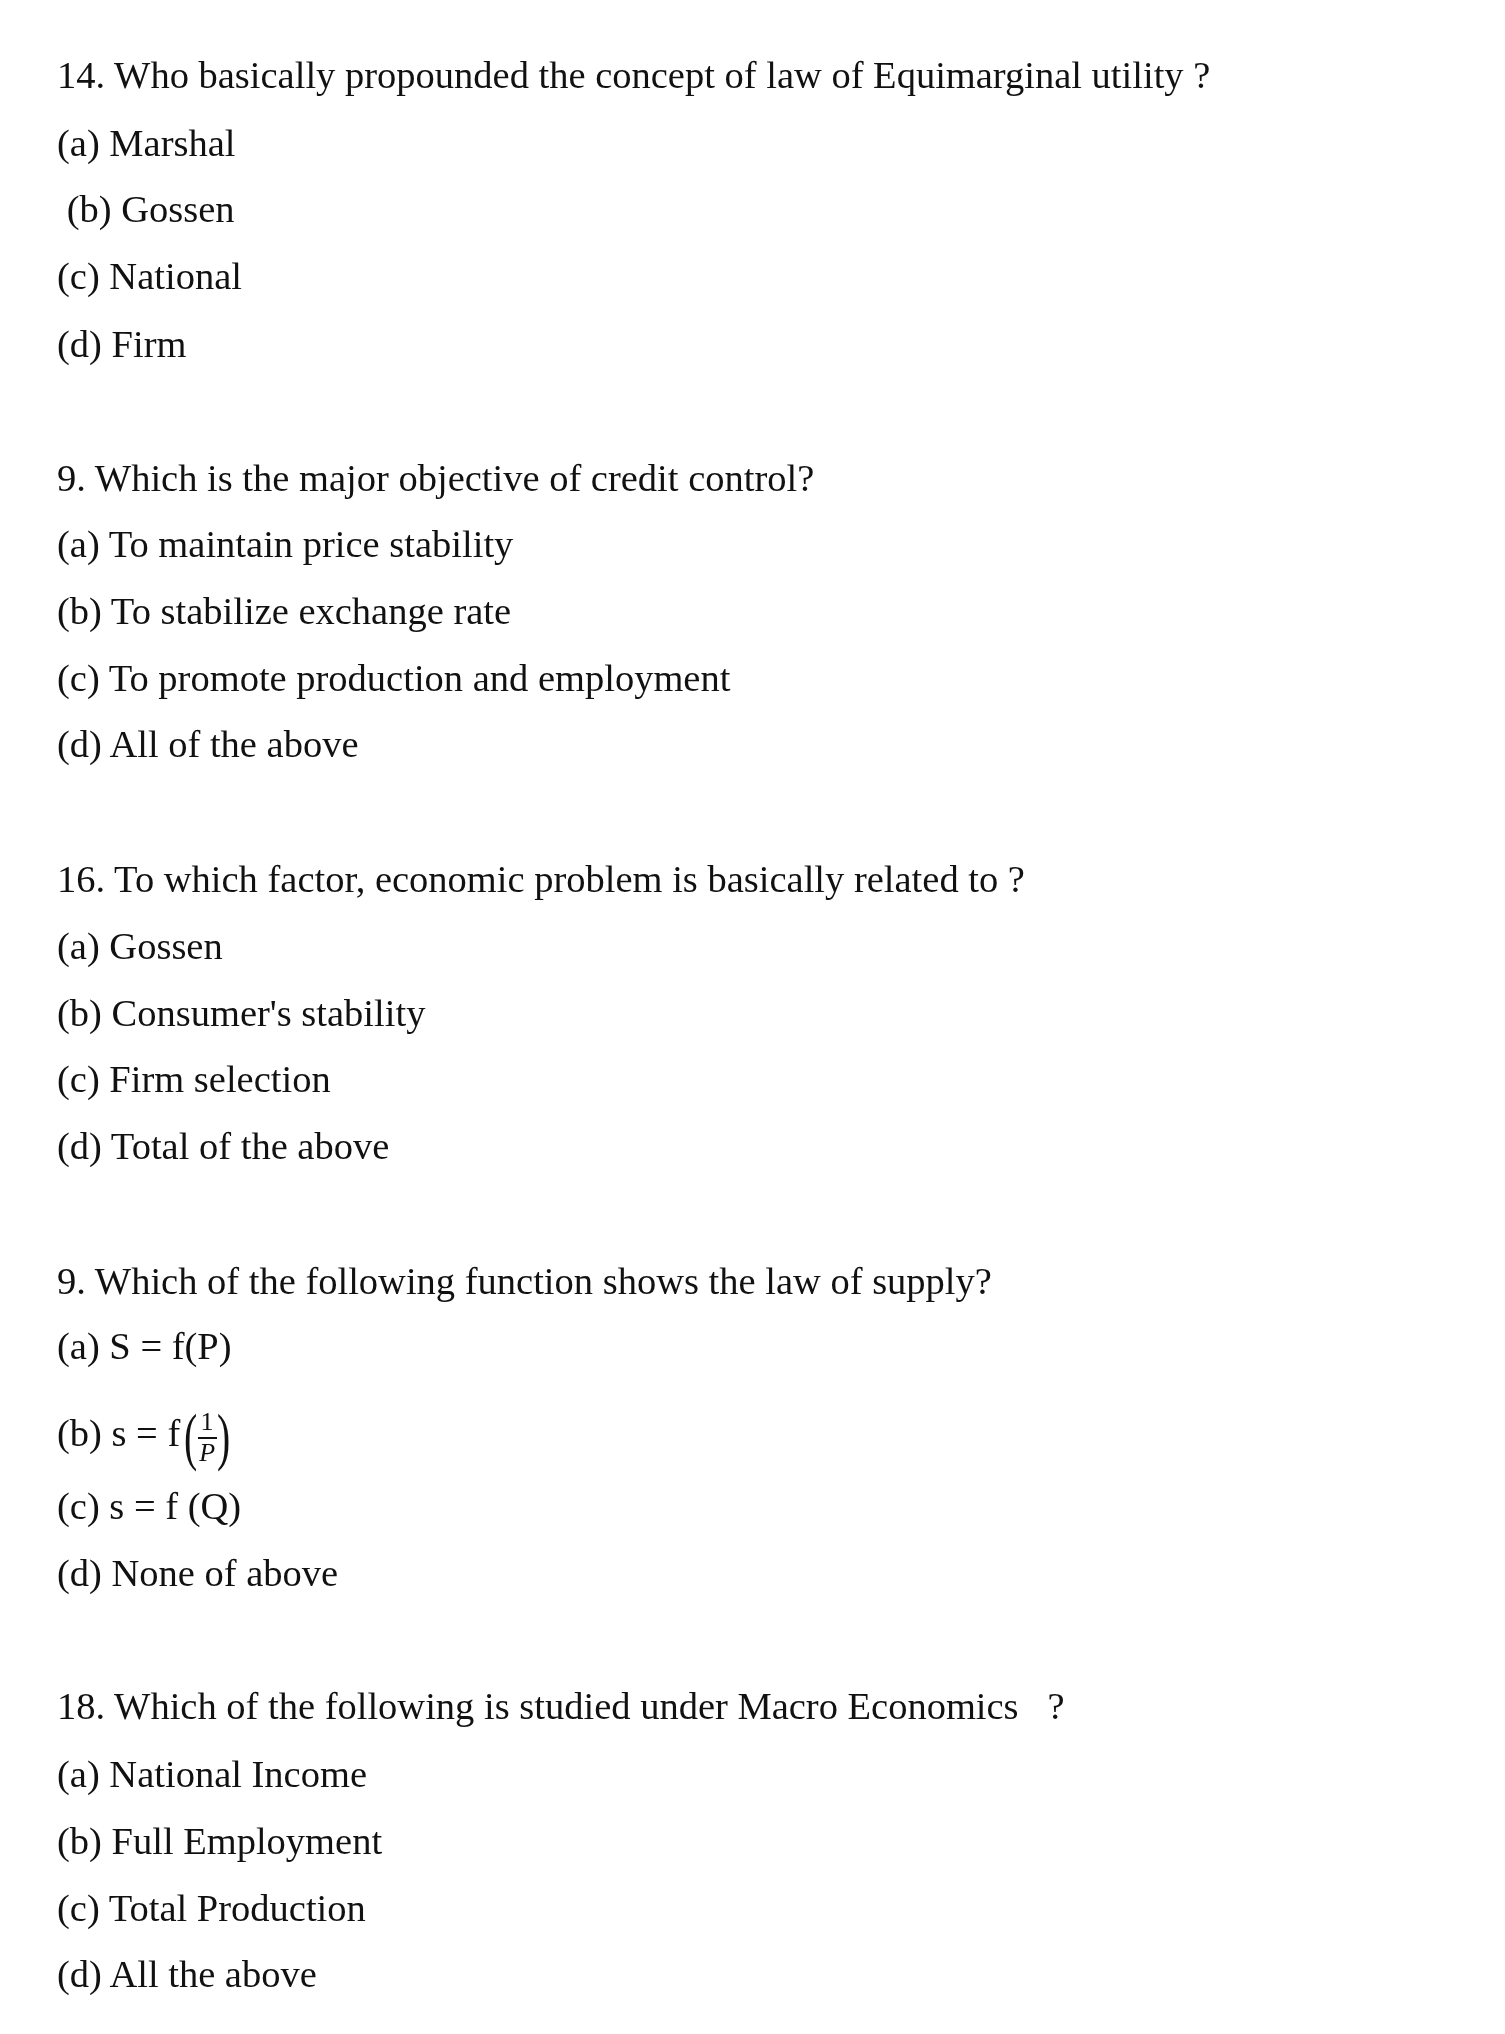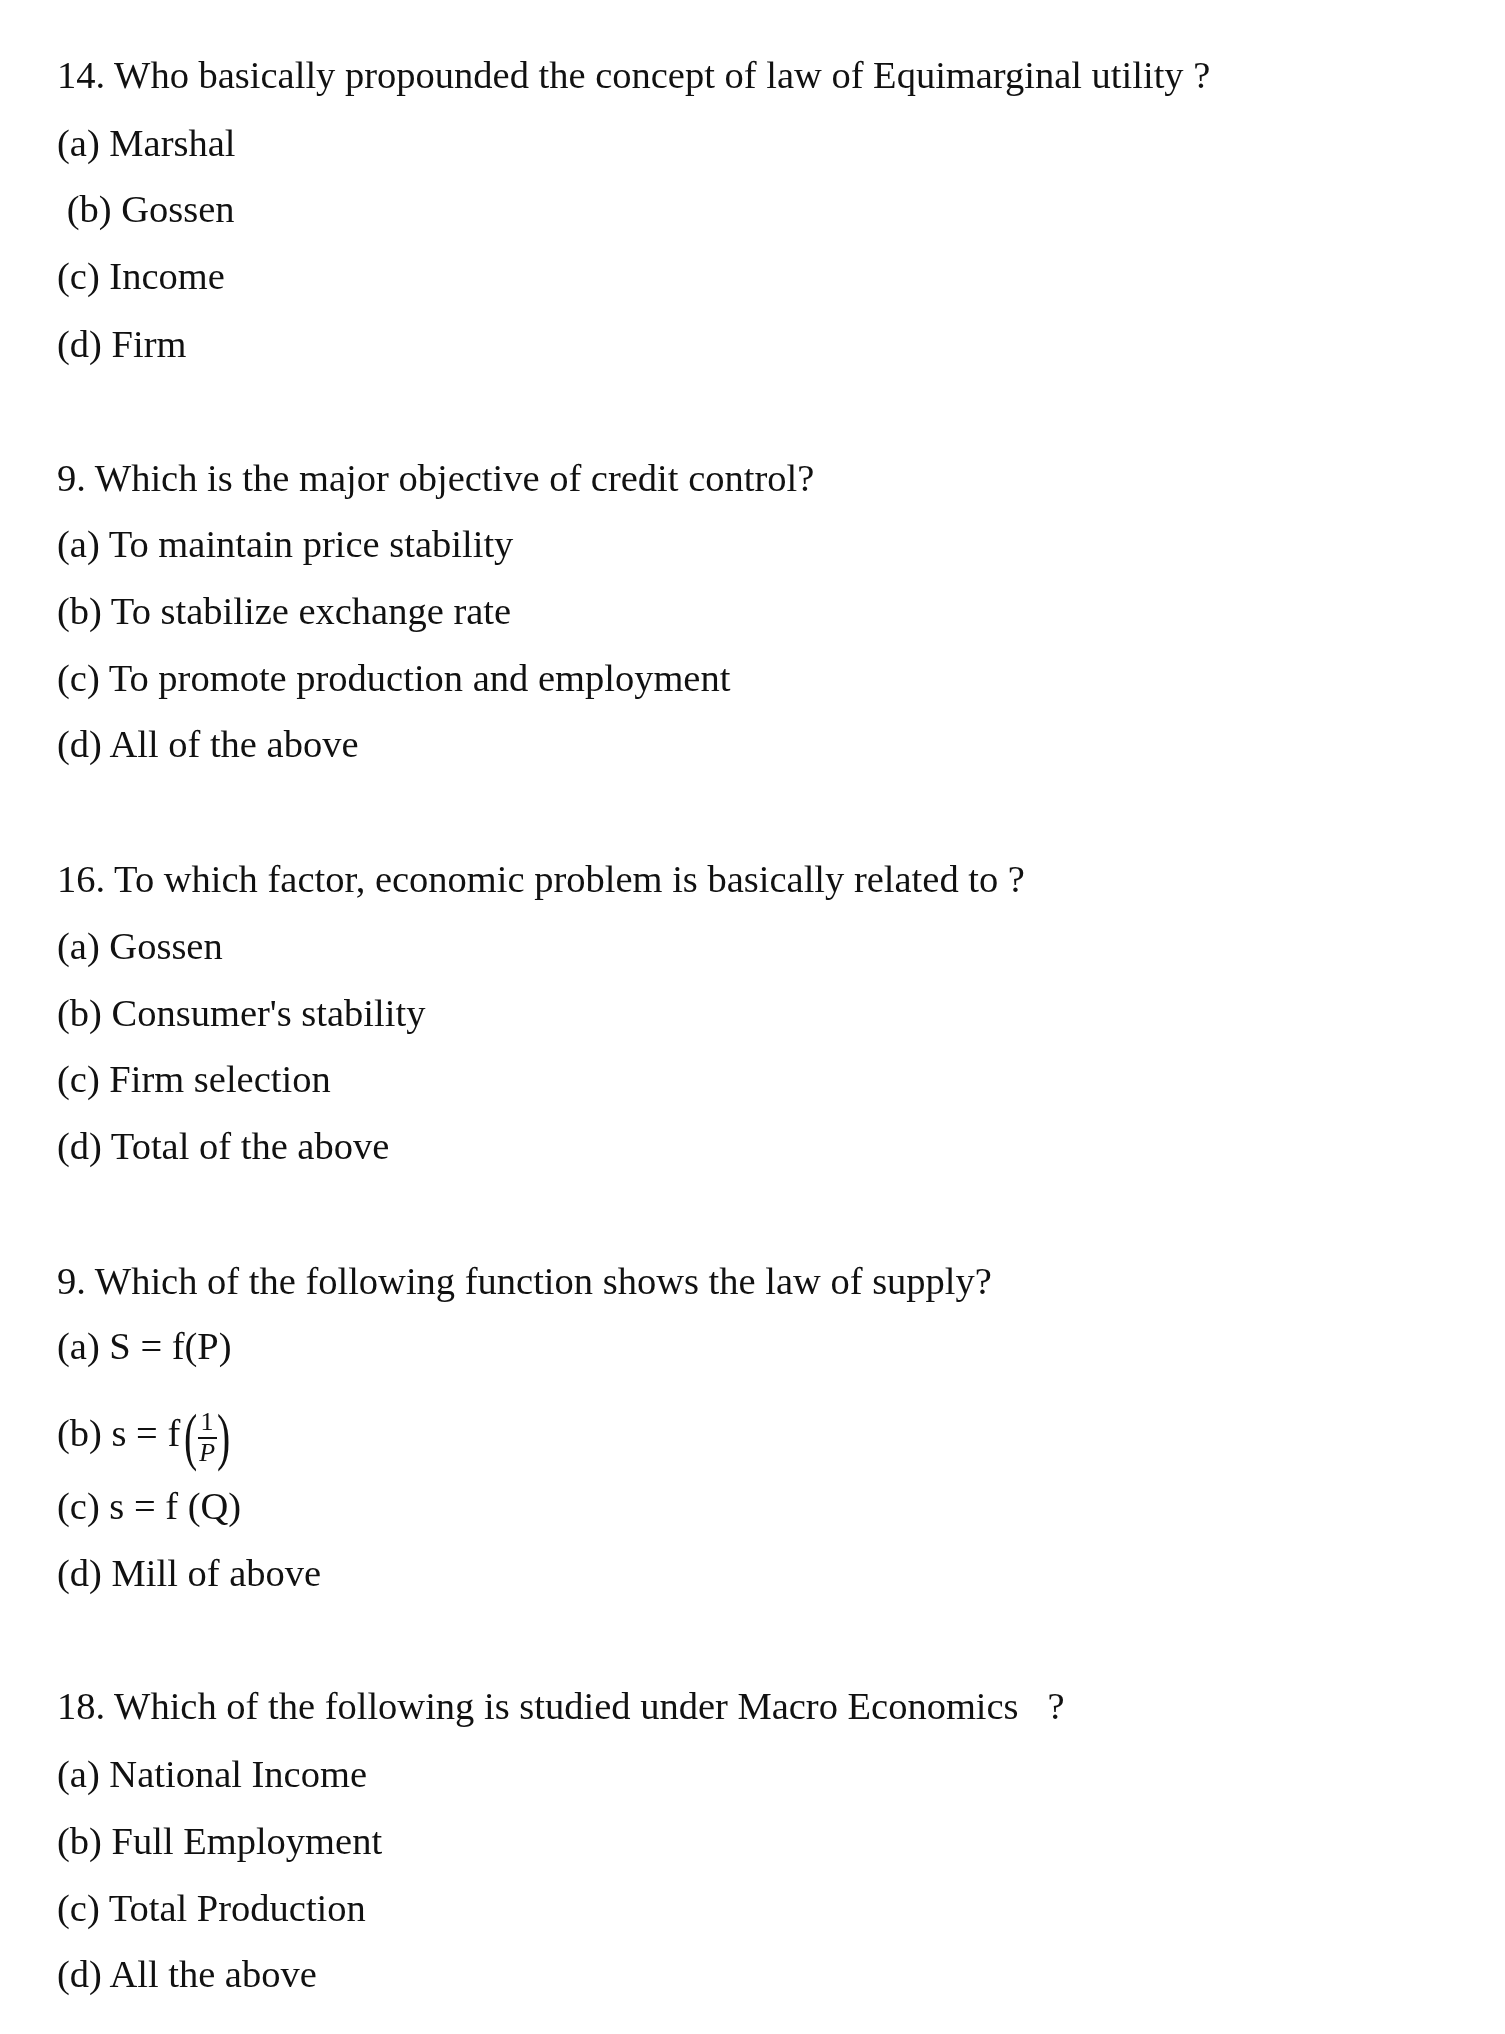--- a/index.html
+++ b/index.html
@@ -53,21 +53,21 @@
     font-family: "Liberation Serif", serif;
   }
 </style>
 </head>
 <body>
 
 <div>
   <div class="line" style="top:42px">14. Who basically propounded the concept of law of Equimarginal utility ?</div>
   <div class="line" style="top:110px">(a) Marshal</div>
   <div class="line" style="top:176px"> (b) Gossen</div>
-  <div class="line" style="top:243px">(c) Income</div>
+  <div class="line" style="top:243px">(c) National</div>
   <div class="line" style="top:311px">(d) Firm</div>
 </div>
 
 <div>
   <div class="line" style="top:445px">9. Which is the major objective of credit control?</div>
   <div class="line" style="top:511px">(a) To maintain price stability</div>
   <div class="line" style="top:578px">(b) To stabilize exchange rate</div>
   <div class="line" style="top:645px">(c) To promote production and employment</div>
   <div class="line" style="top:711px">(d) All of the above</div>
 </div>
@@ -78,21 +78,21 @@
   <div class="line" style="top:980px">(b) Consumer's stability</div>
   <div class="line" style="top:1046px">(c) Firm selection</div>
   <div class="line" style="top:1113px">(d) Total of the above</div>
 </div>
 
 <div>
   <div class="line" style="top:1248px">9. Which of the following function shows the law of supply?</div>
   <div class="line" style="top:1313px">(a) S = f(P)</div>
   <div class="line" style="top:1400px"><span>(b) s = f</span><span class="paren">(</span><span class="frac"><span class="num">1</span><span class="den">P</span></span><span class="paren">)</span></div>
   <div class="line" style="top:1473px">(c) s = f (Q)</div>
-  <div class="line" style="top:1540px">(d) Mill of above</div>
+  <div class="line" style="top:1540px">(d) None of above</div>
 </div>
 
 <div>
   <div class="line" style="top:1673px">18. Which of the following is studied under Macro Economics   ?</div>
   <div class="line" style="top:1741px">(a) National Income</div>
   <div class="line" style="top:1808px">(b) Full Employment</div>
   <div class="line" style="top:1875px">(c) Total Production</div>
   <div class="line" style="top:1941px">(d) All the above</div>
 </div>
 

